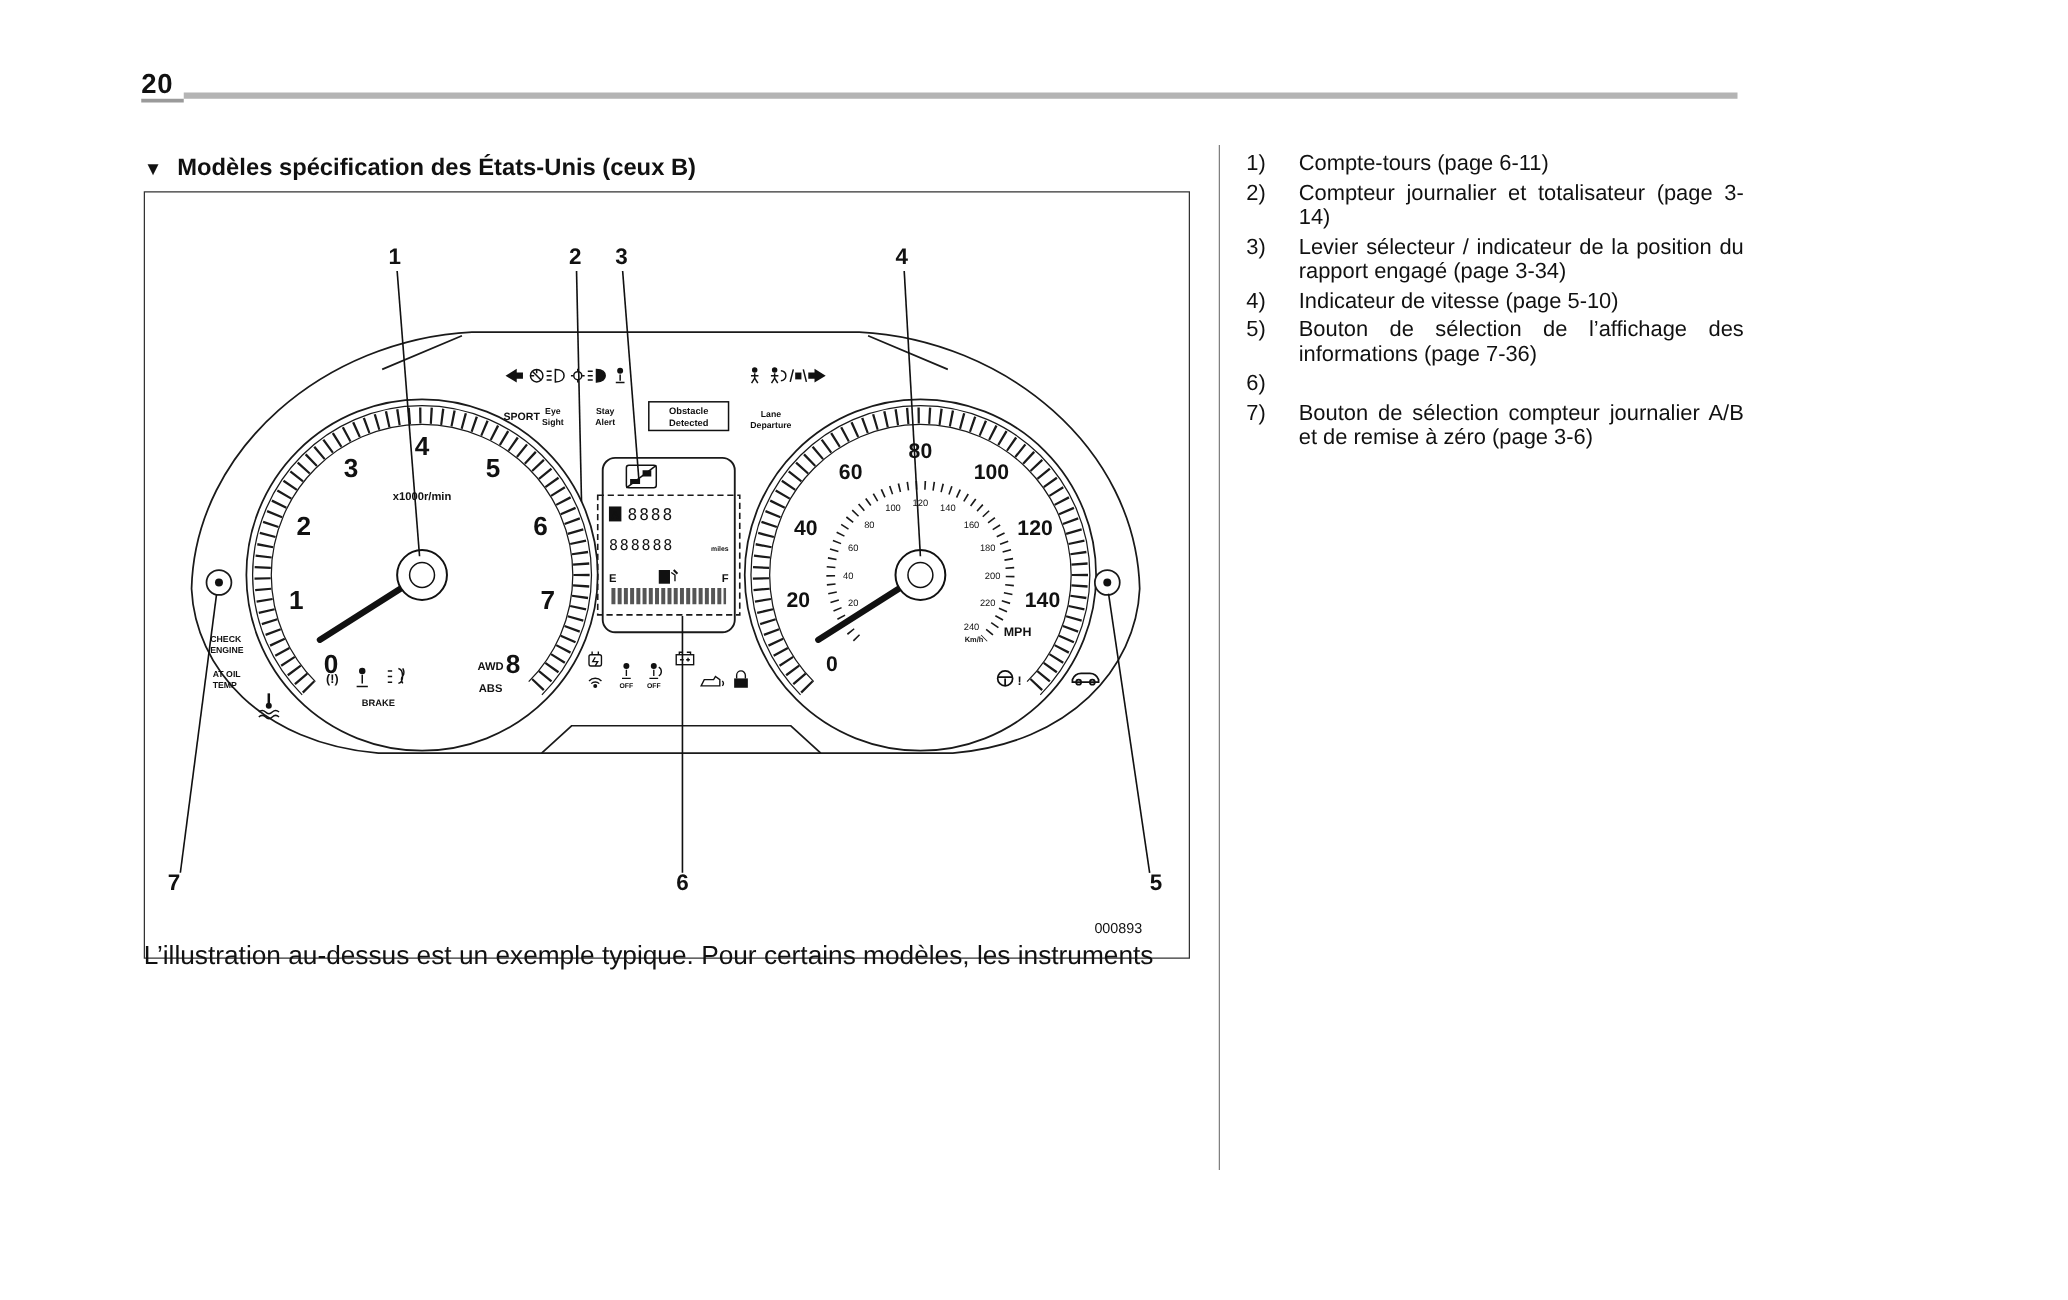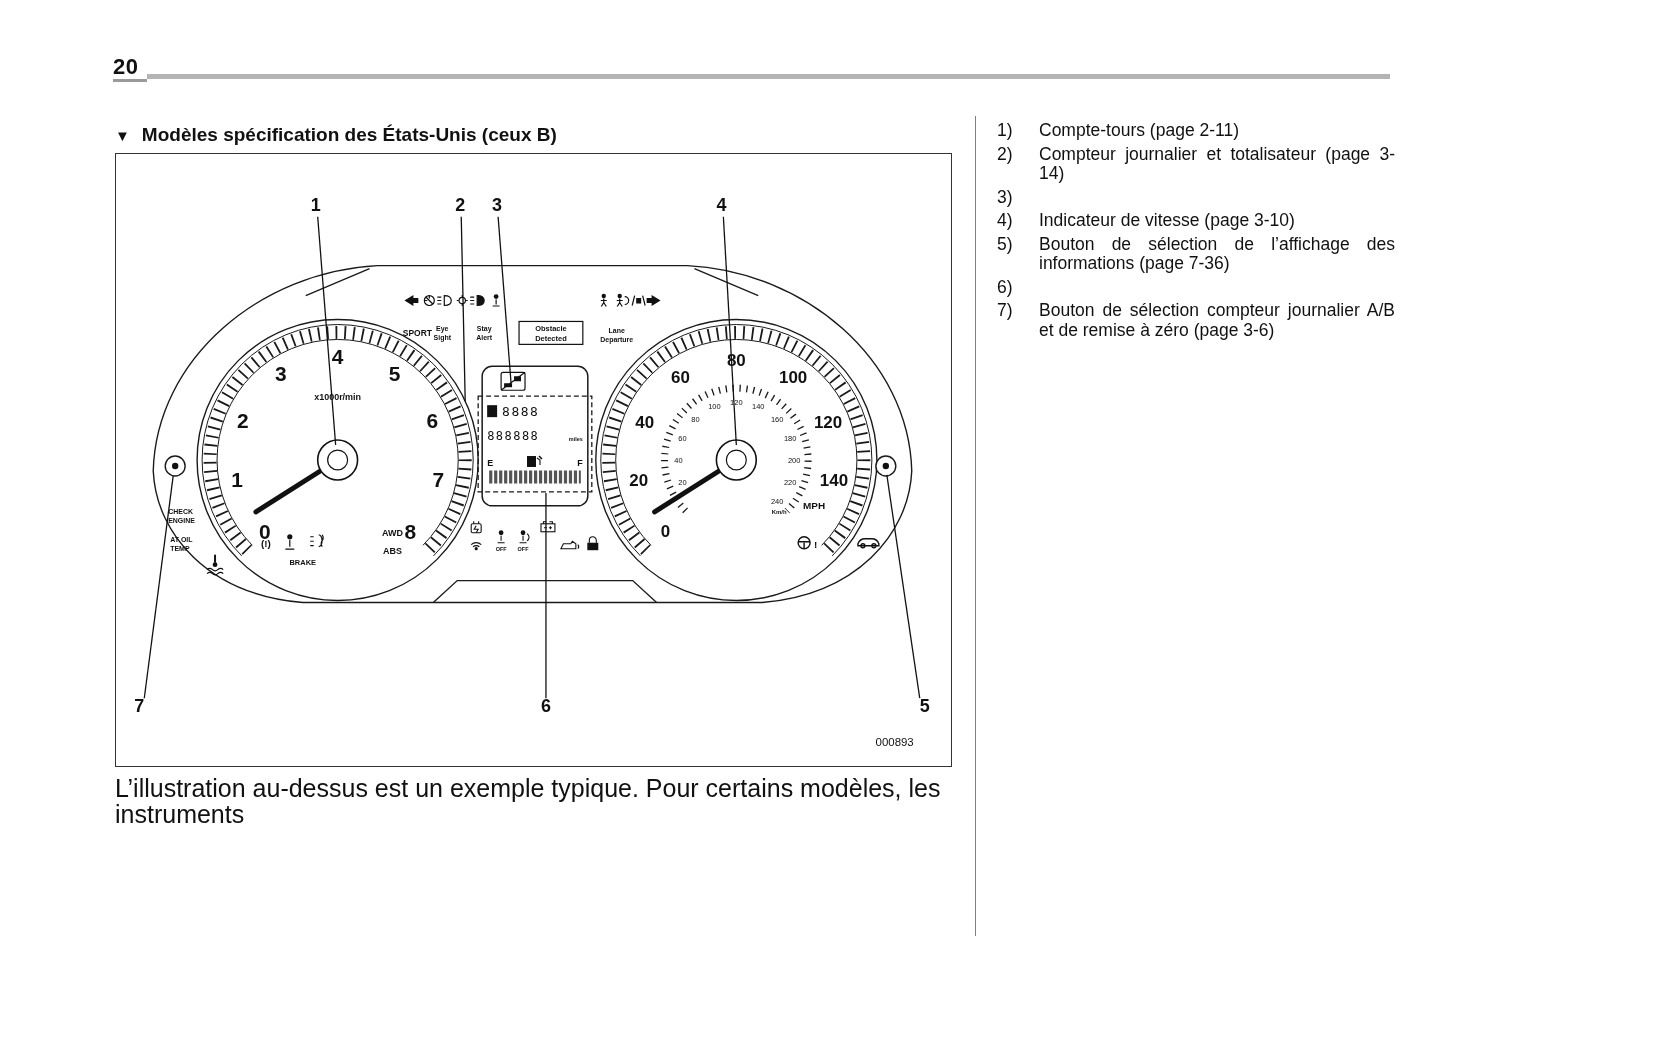--- a/index.html
+++ b/index.html
@@ -8,21 +8,21 @@
   .page-number{position:absolute;left:113px;top:54px;font-size:22px;font-weight:bold;letter-spacing:.5px;}
   .header-rule{position:absolute;left:147px;top:74px;width:1243px;height:5px;background:#b4b4b4;}
   .header-rule-under{position:absolute;left:113px;top:79px;width:34px;height:3px;background:#9a9a9a;}
 
   .section-title{position:absolute;left:115px;top:124px;font-size:19px;font-weight:bold;display:flex;align-items:center;gap:12px;}
   .section-title .marker{font-size:15px;}
 
   .figure-box{position:absolute;left:115px;top:153px;width:835px;height:612px;border:1px solid #333;background:#fff;}
   .figure-box svg{display:block;}
 
-  .caption{position:absolute;left:115px;top:775px;width:860px;font-size:25px;line-height:26px;}
+  .caption{position:absolute;left:115px;top:752px;width:860px;font-size:21px;line-height:26px;}
 
   .divider{position:absolute;left:975px;top:116px;width:1px;height:820px;background:#808080;}
 
   .legend{position:absolute;left:997px;top:121px;width:398px;font-size:17.5px;line-height:19.5px;}
   .legend-item{display:flex;margin-bottom:4px;}
   .legend-num{width:42px;flex:0 0 42px;}
   .legend-text{flex:1;text-align:justify;}
 
   
   svg text{fill:#111;stroke:none;font-family:"Liberation Sans",sans-serif;}
@@ -291,32 +291,33 @@
 
 <div class="caption">
   <div>L’illustration au-dessus est un exemple typique. Pour certains modèles, les instruments</div>
 </div>
 
 <div class="divider"></div>
 
 <div class="legend">
   <div class="legend-item">
     <div class="legend-num">1)</div>
-    <div class="legend-text">Compte-tours (page 2-11)</div>
+    <div class="legend-text">Compte-tours (page 6-11)</div>
   </div>
   <div class="legend-item">
     <div class="legend-num">2)</div>
     <div class="legend-text">Compteur journalier et totalisateur (page 3-14)</div>
   </div>
   <div class="legend-item">
     <div class="legend-num">3)</div>
+    <div class="legend-text">Levier sélecteur / indicateur de la position du rapport engagé (page 3-34)</div>
   </div>
   <div class="legend-item">
     <div class="legend-num">4)</div>
-    <div class="legend-text">Indicateur de vitesse (page 3-10)</div>
+    <div class="legend-text">Indicateur de vitesse (page 5-10)</div>
   </div>
   <div class="legend-item">
     <div class="legend-num">5)</div>
     <div class="legend-text">Bouton de sélection de l’affichage des informations (page 7-36)</div>
   </div>
   <div class="legend-item">
     <div class="legend-num">6)</div>
   </div>
   <div class="legend-item">
     <div class="legend-num">7)</div>

